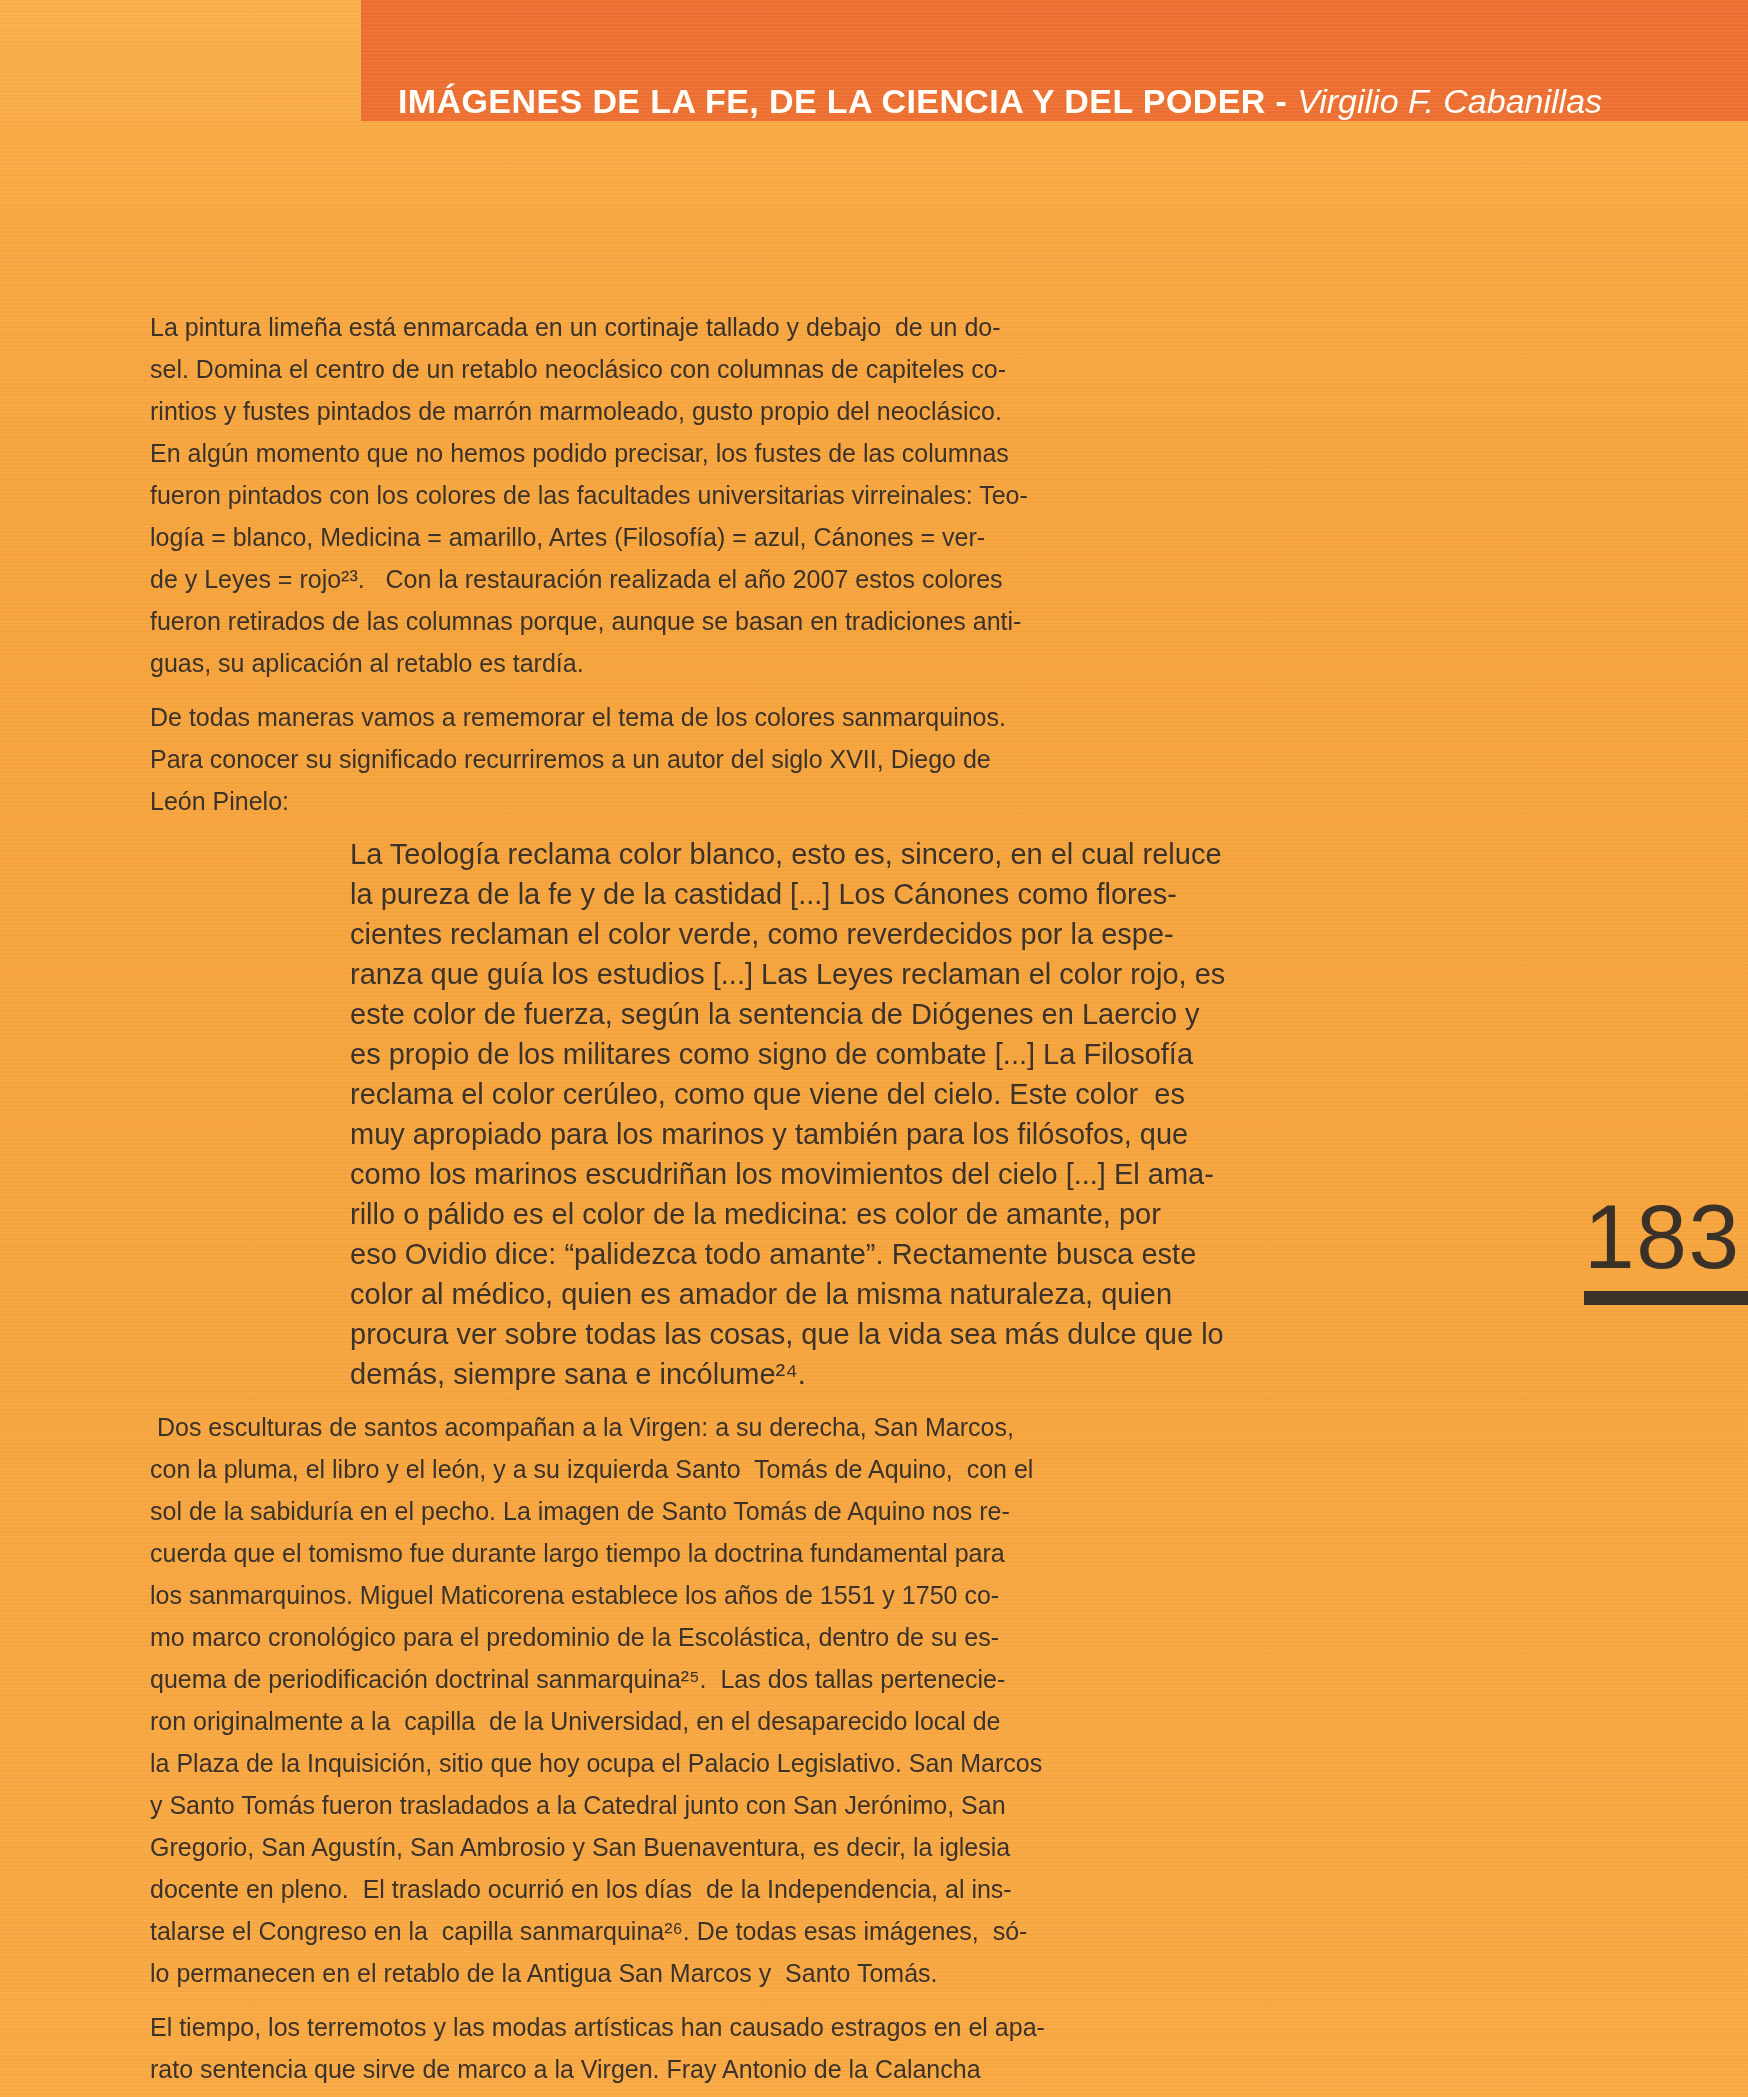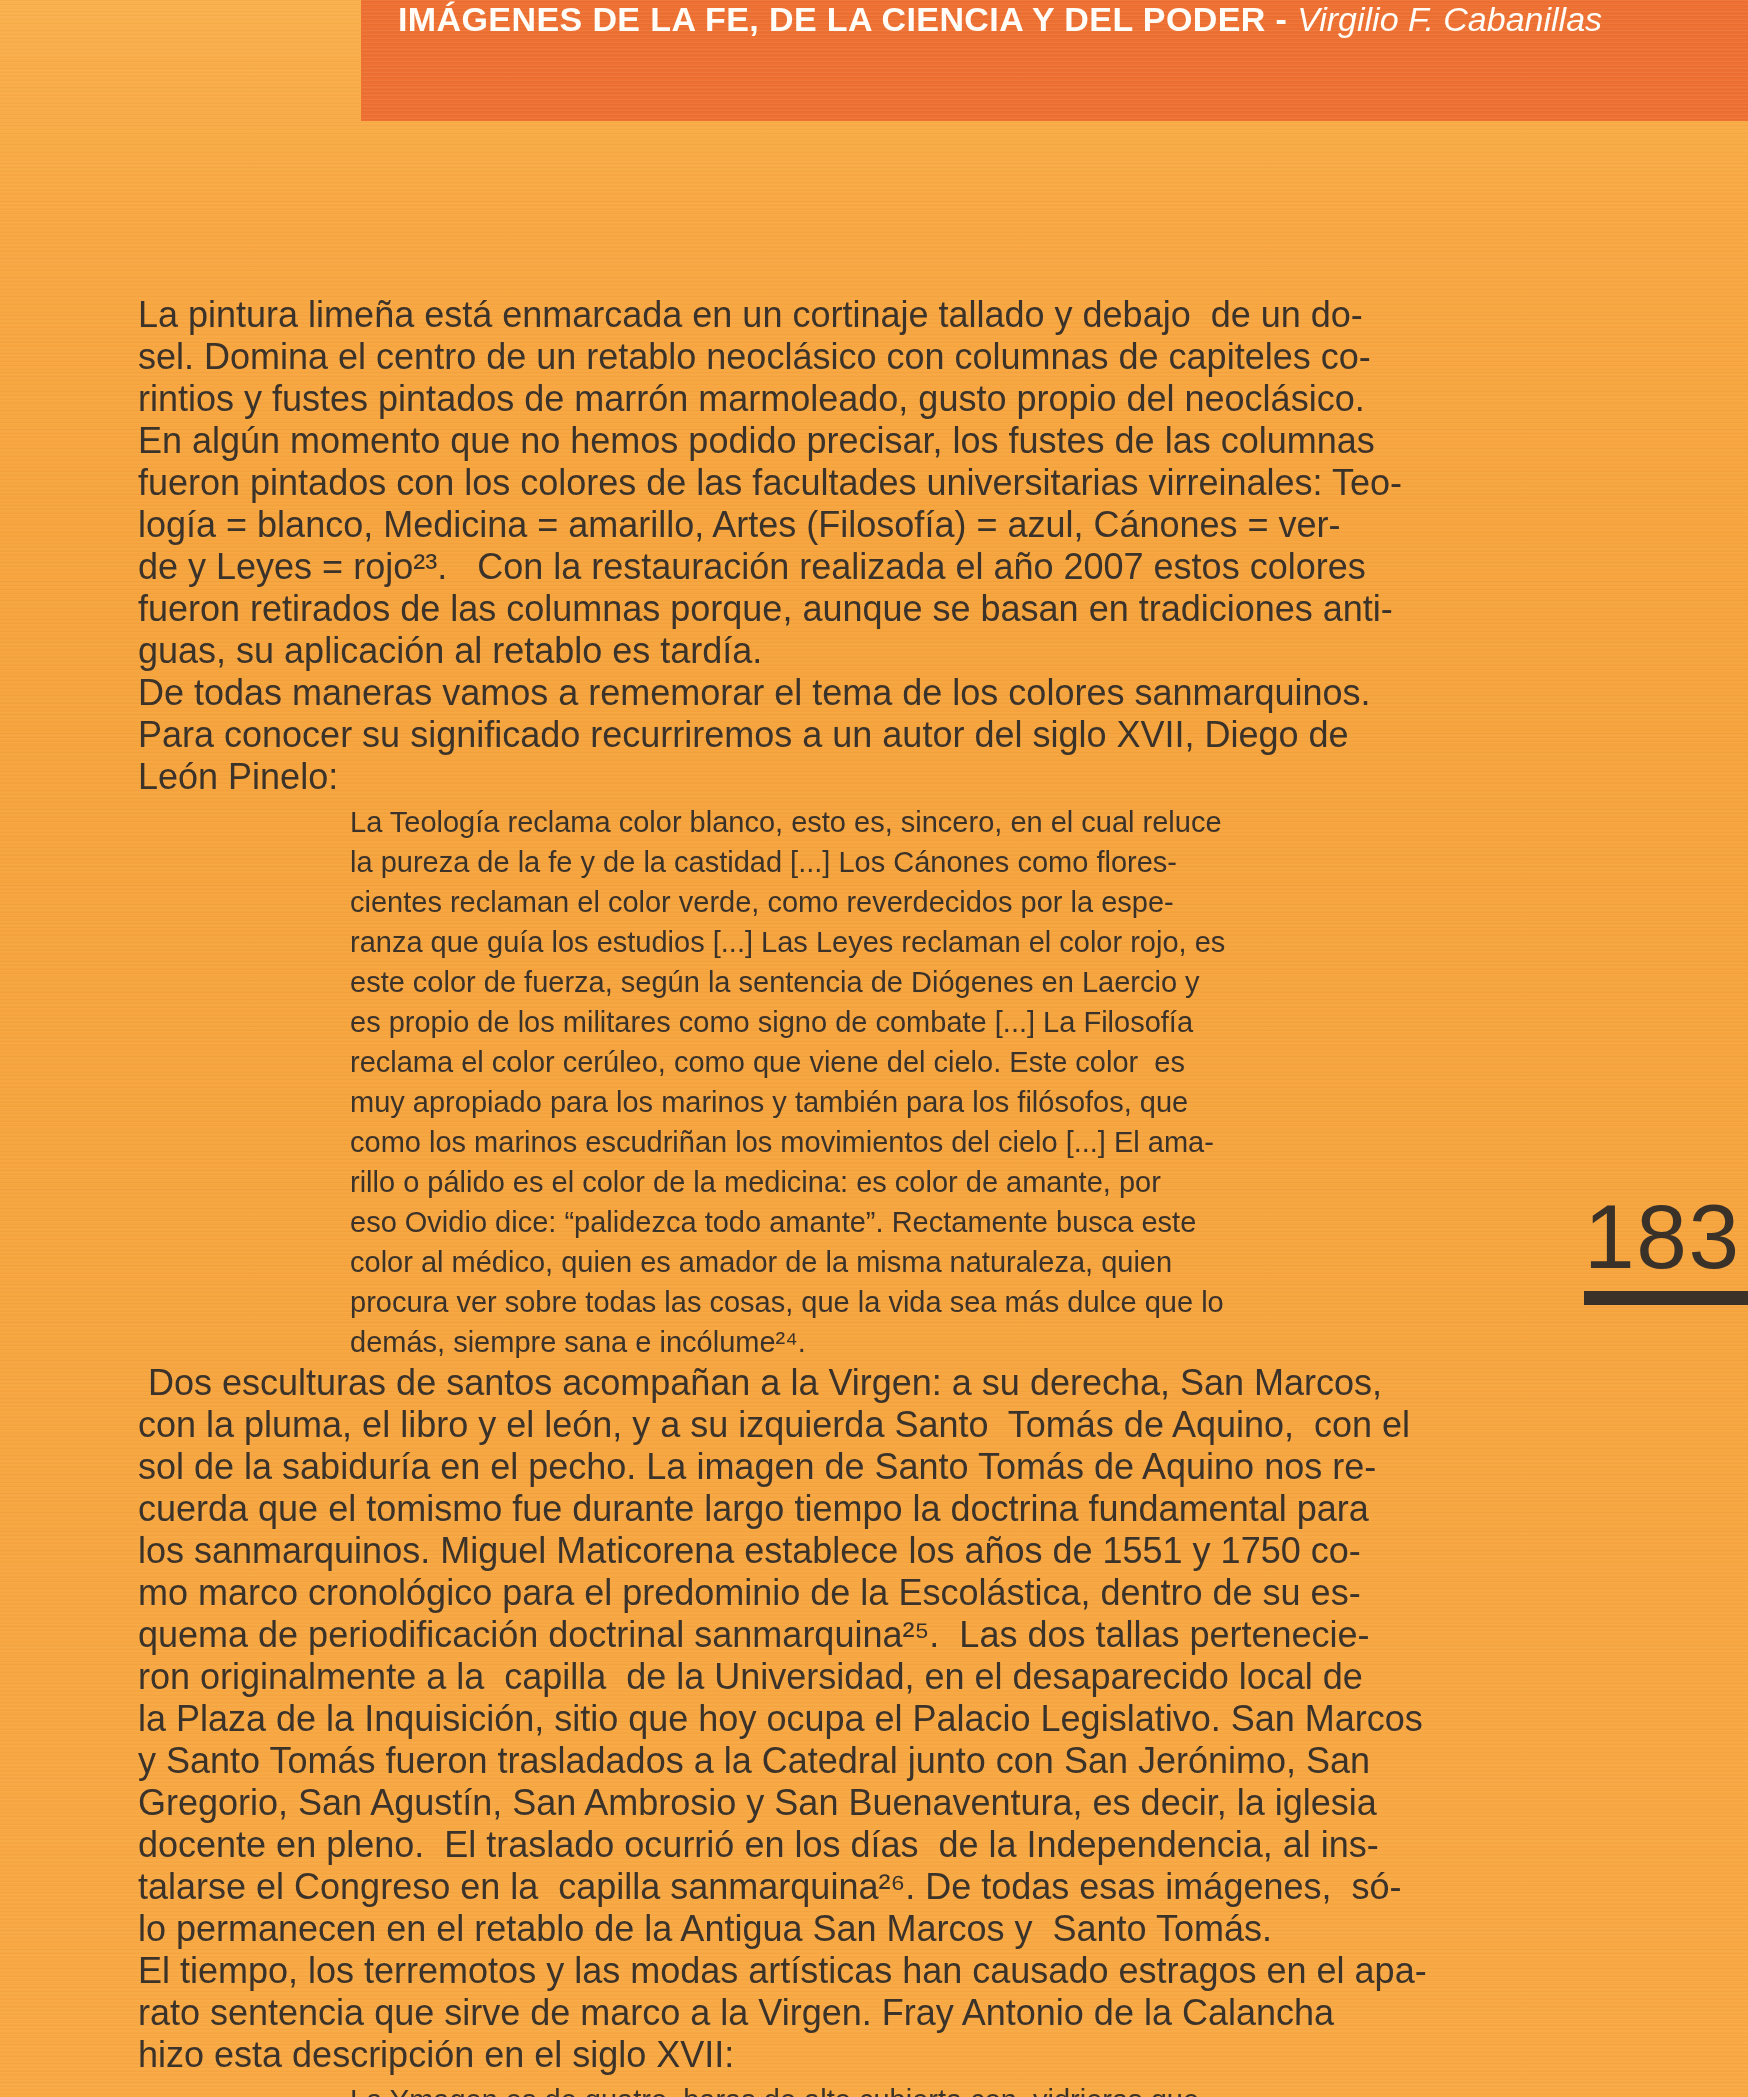--- a/index.html
+++ b/index.html
@@ -32,21 +32,21 @@
     left: 361px;
     top: 0;
     right: 0;
     height: 121px;
     background-color: #ee7133;
     background-image: repeating-linear-gradient(180deg,
       rgba(255,255,255,0.05) 0px, rgba(255,255,255,0.05) 0.8px,
       rgba(150,50,0,0.06) 1.3px, rgba(150,50,0,0.06) 2.1px,
       rgba(0,0,0,0) 2.5px, rgba(0,0,0,0) 3.8px);
     display: flex;
-    align-items: flex-start;
+    align-items: flex-end;
     padding-left: 37px;
     box-sizing: border-box;
     color: #fffdf8;
   }
   .topbar .t-bold {
     font-weight: 700;
     font-size: 34px;
     letter-spacing: 0.4px;
     white-space: pre;
   }
@@ -59,22 +59,22 @@
 
   
   .content {
     position: absolute;
     left: 138px;
     top: 294px;
     width: 1420px;
     color: #3b3229;
   }
   .para {
-    margin: 0;
-    font-size: 36px;
+    margin: 12px;
+    font-size: 25px;
     line-height: 42px;
     white-space: pre-wrap;
   }
   .quote {
     margin: 4px 0 0 212px;
     width: 1015px;
     font-size: 29px;
     line-height: 40px;
     white-space: pre-wrap;
   }

